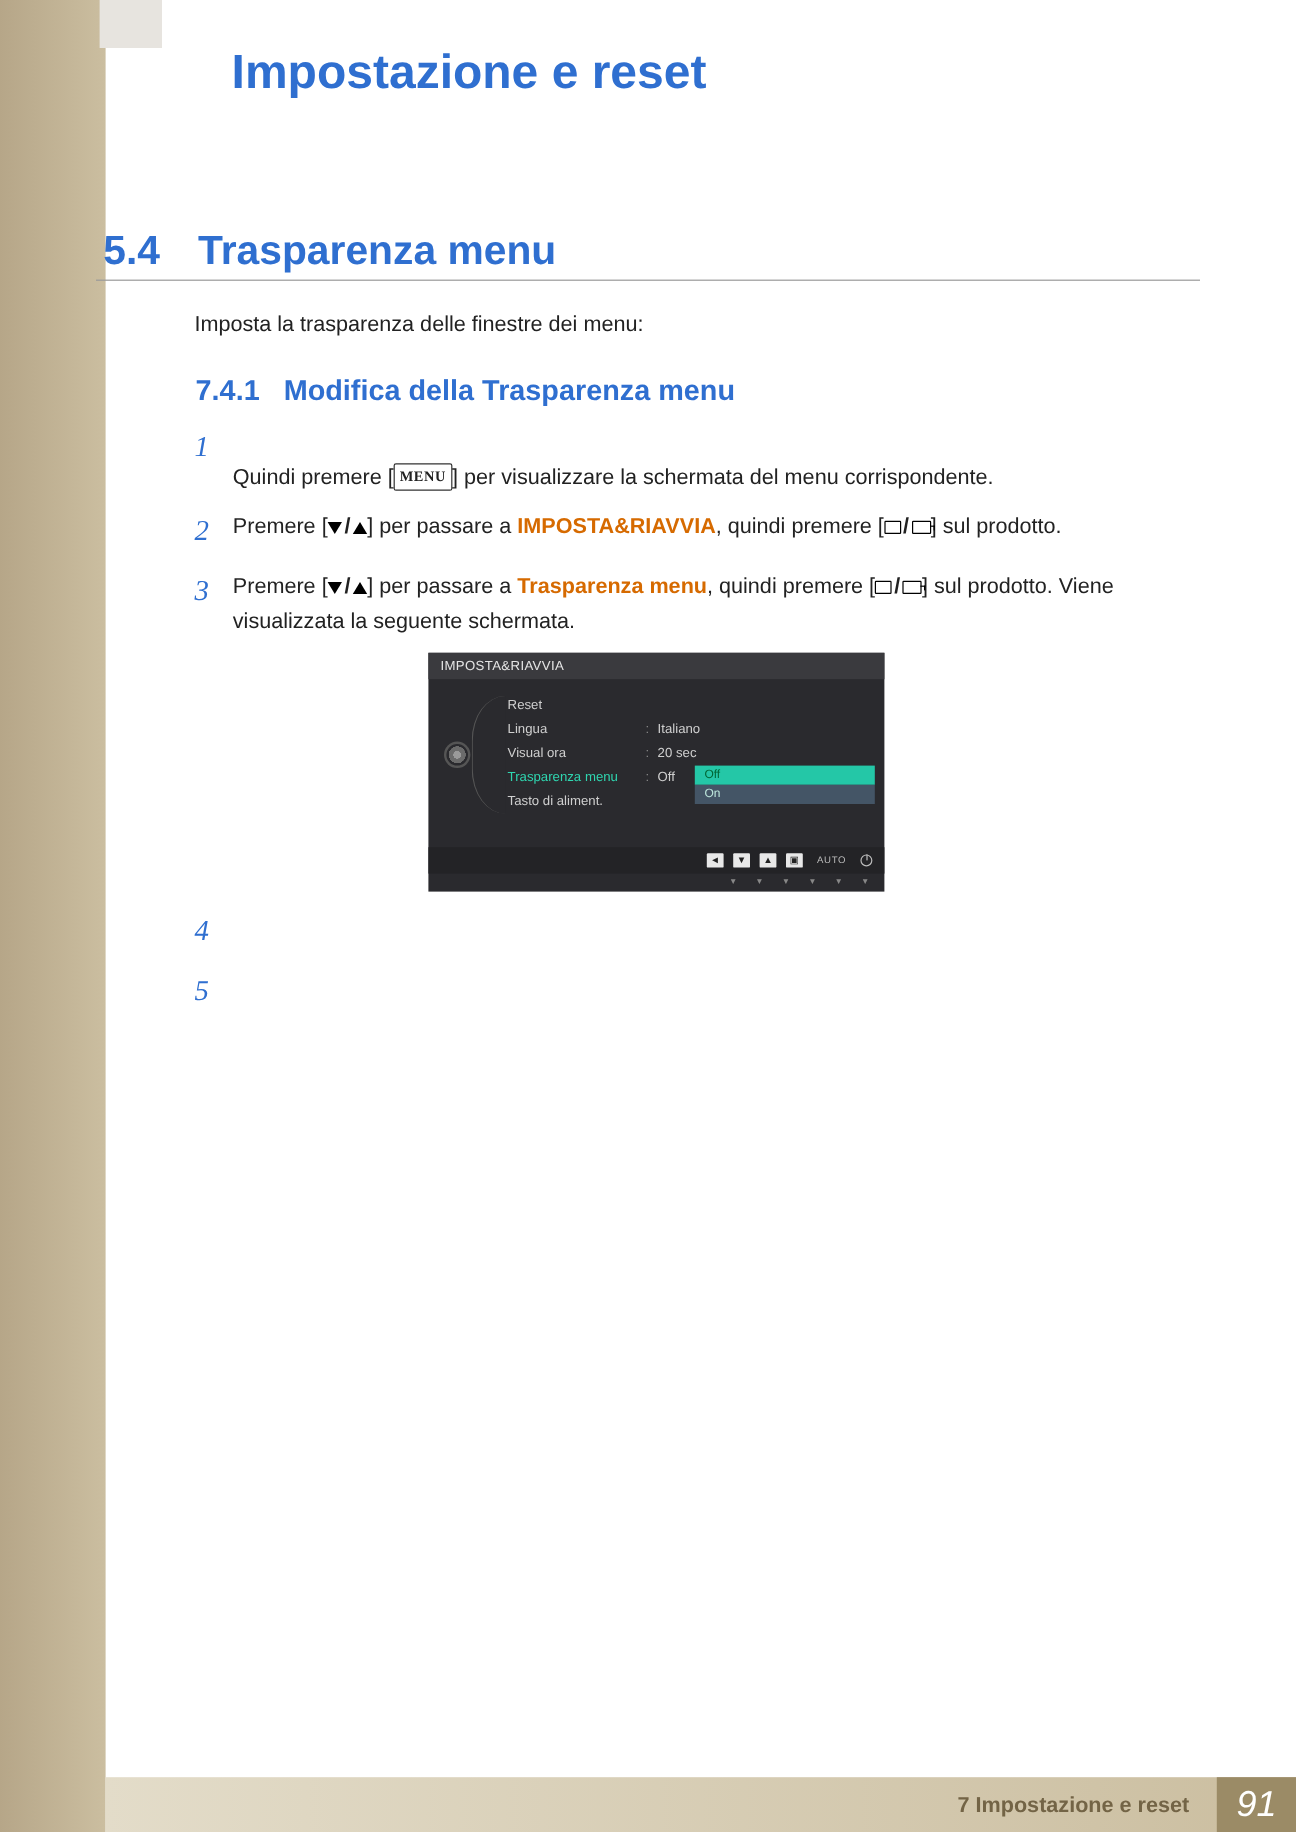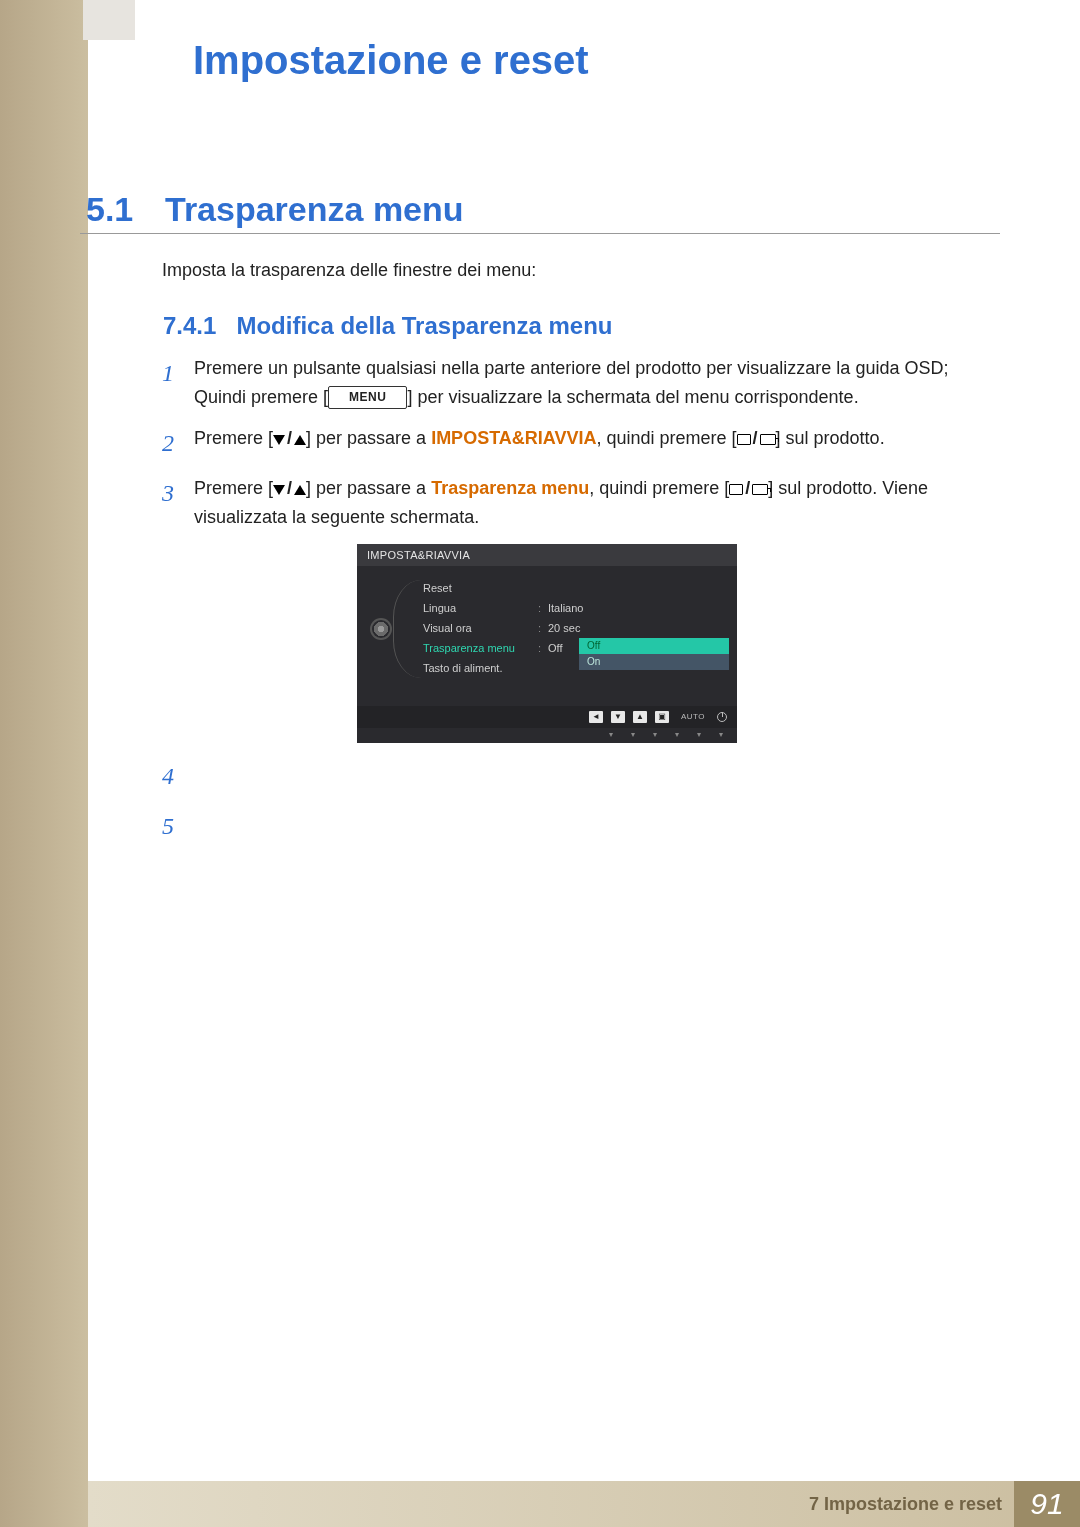--- a/index.html
+++ b/index.html
@@ -98,23 +98,24 @@
   .strong-orange {
     font-weight: bold;
     color: #d66a00;
   }
   .menu-key {
     display: inline-block;
     border: 1px solid #333;
     border-radius: 2px;
     font-size: 12px;
     font-weight: bold;
-    padding: 1px 20px;
+    padding: 1px 4px;
     vertical-align: 2px;
     letter-spacing: 0.5px;
+    font-family: Liberation Serif, serif;
   }
   .tri-down {
     display: inline-block;
     width: 0; height: 0;
     border-left: 6px solid transparent;
     border-right: 6px solid transparent;
     border-top: 10px solid #000;
     vertical-align: -1px;
   }
   .tri-up {
@@ -281,58 +282,58 @@
     background: linear-gradient(to right, #e3dcc9 0%, #cbbea0 100%);
     display: flex;
     justify-content: flex-end;
     align-items: stretch;
   }
   .footer-chapter {
     color: #736446;
     font-size: 18px;
     font-weight: bold;
     align-self: center;
-    margin-right: 12px;
+    margin-right: 23px;
   }
   .footer-page {
     background: #9b8b66;
     color: #fff;
     font-size: 30px;
     width: 66px;
     display: flex;
     align-items: center;
     justify-content: center;
     font-style: italic;
   }
 </style>
 </head>
 <body>
 
 <div class="left-stripe"></div>
 <div class="tab-corner"></div>
 
 <div class="chapter-title">Impostazione e reset</div>
 
-<div class="section-number">5.1</div>
+<div class="section-number">5.4</div>
 <div class="section-title">Trasparenza menu</div>
 <div class="hr-line"></div>
 
 <div class="intro-text">Imposta la trasparenza delle finestre dei menu:</div>
 
 <div class="subsection">
   <span>7.4.1</span>&nbsp;&nbsp;
   <span>Modifica della Trasparenza menu</span>
 </div>
 
 <div class="steps">
 
   <div class="step">
     <div class="step-num">1</div>
     <div class="step-text">
-      <span>Premere un pulsante qualsiasi nella parte anteriore del prodotto per visualizzare la guida OSD;</span><br>
+      <br>
       <span>Quindi premere [</span><span class="menu-key">MENU</span><span>] per visualizzare la schermata del menu corrispondente.</span>
     </div>
   </div>
 
   <div class="step">
     <div class="step-num">2</div>
     <div class="step-text">
       <span>Premere [</span><span class="tri-down"></span><span class="slash">/</span><span class="tri-up"></span><span>] per passare a </span><span class="strong-orange">IMPOSTA&amp;RIAVVIA</span><span>, quindi premere [</span><span class="icon-rect"></span><span class="slash">/</span><span class="icon-rect2"></span><span>] sul prodotto.</span>
     </div>
   </div>

